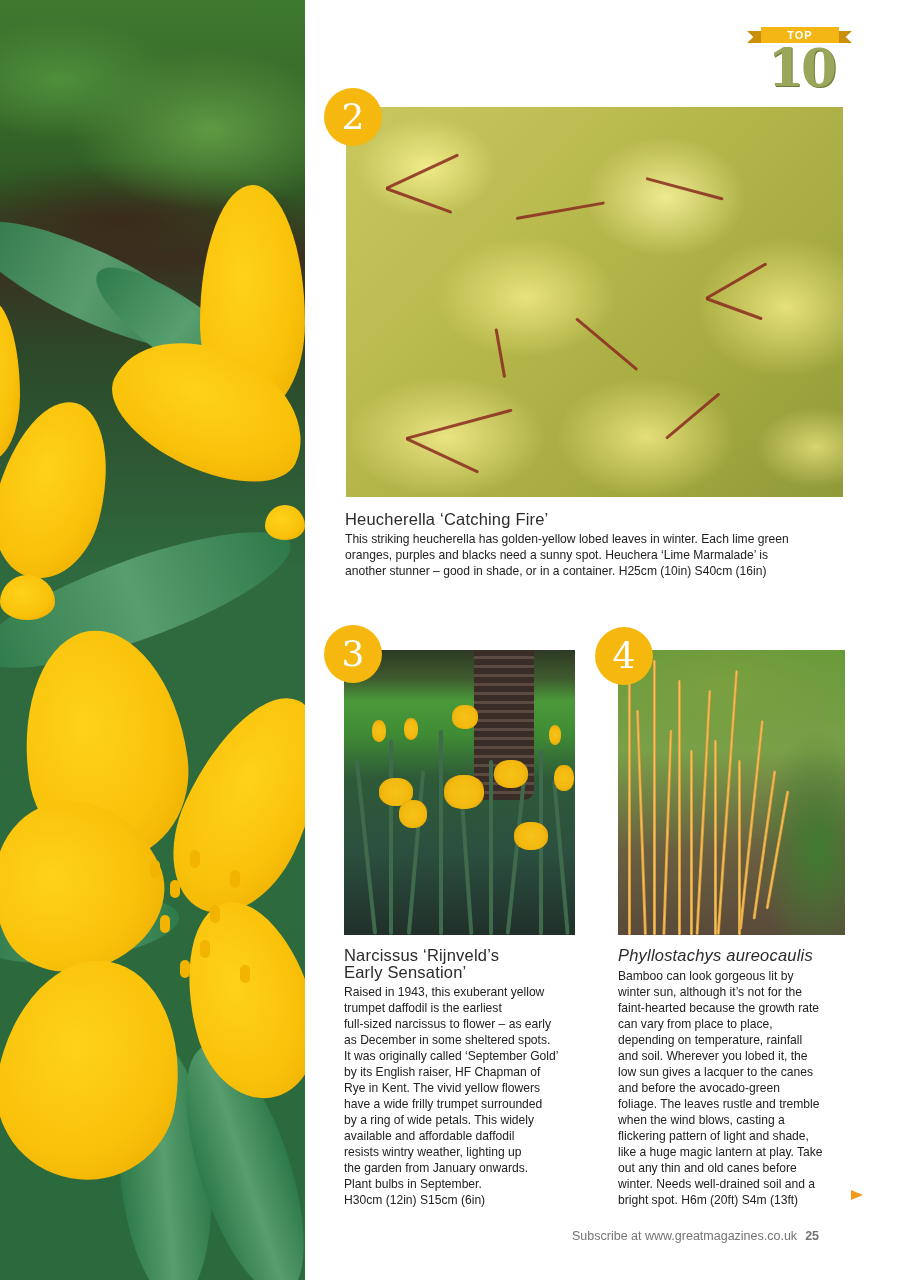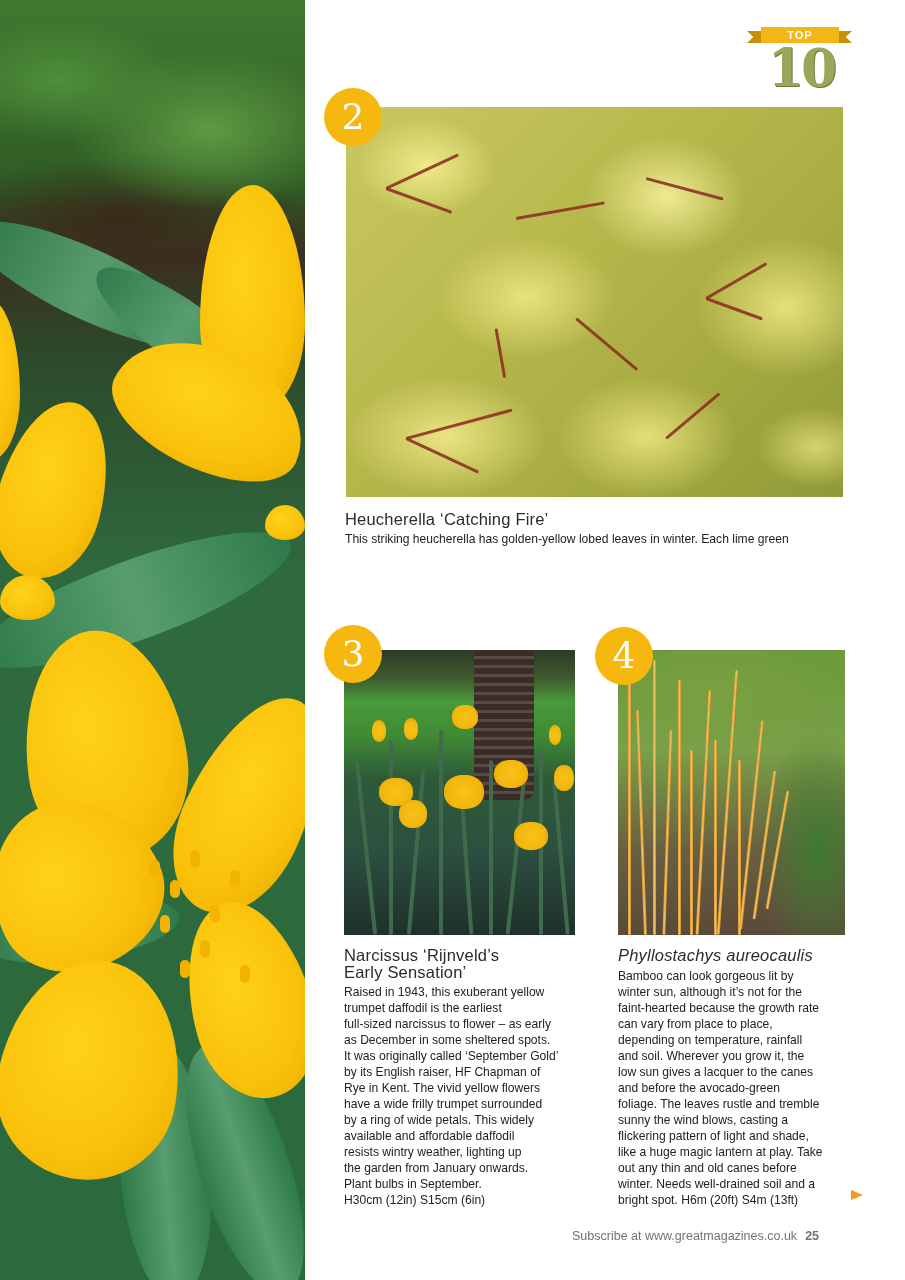--- a/index.html
+++ b/index.html
@@ -116,20 +116,22 @@
   <div class="vein" style="left:360px;top:190px;width:60px;transform:rotate(20deg);"></div>
   <div class="vein" style="left:230px;top:210px;width:80px;transform:rotate(40deg);"></div>
   <div class="vein" style="left:60px;top:330px;width:110px;transform:rotate(-15deg);"></div>
   <div class="vein" style="left:60px;top:330px;width:80px;transform:rotate(25deg);"></div>
   <div class="vein" style="left:320px;top:330px;width:70px;transform:rotate(-40deg);"></div>
   <div class="vein" style="left:150px;top:220px;width:50px;transform:rotate(80deg);"></div>
 </div>
 <div class="title" style="left:345px;top:511px;">Heucherella ‘Catching Fire’</div>
 <div class="body-text" style="left:345px;top:531px;">
   <span>This striking heucherella has golden-yellow lobed leaves in winter. Each lime green</span>
+  <span>oranges, purples and blacks need a sunny spot. Heuchera ‘Lime Marmalade’ is</span>
+  <span>another stunner – good in shade, or in a container. H25cm (10in) S40cm (16in)</span>
 </div>
 
 <div class="badge" style="left:324px;top:625px;">3</div>
 <div id="narcissus" class="photo">
   <div class="trunk"></div>
   <div class="stem" style="left:20px;top:110px;height:175px;transform:rotate(-6deg);"></div>
   <div class="stem" style="left:45px;top:90px;height:195px;"></div>
   <div class="stem" style="left:70px;top:120px;height:165px;transform:rotate(5deg);"></div>
   <div class="stem" style="left:95px;top:80px;height:205px;"></div>
   <div class="stem" style="left:120px;top:130px;height:155px;transform:rotate(-4deg);"></div>
@@ -185,25 +187,25 @@
   <div class="cane" style="left:145px;top:120px;height:150px;transform:rotate(8deg);"></div>
   <div class="cane" style="left:158px;top:140px;height:120px;transform:rotate(10deg);"></div>
 </div>
 <div class="title italic" style="left:618px;top:947px;">Phyllostachys aureocaulis</div>
 <div class="body-text" style="left:618px;top:968px;">
   <span>Bamboo can look gorgeous lit by</span>
   <span>winter sun, although it’s not for the</span>
   <span>faint-hearted because the growth rate</span>
   <span>can vary from place to place,</span>
   <span>depending on temperature, rainfall</span>
-  <span>and soil. Wherever you grow it, the</span>
+  <span>and soil. Wherever you lobed it, the</span>
   <span>low sun gives a lacquer to the canes</span>
   <span>and before the avocado-green</span>
   <span>foliage. The leaves rustle and tremble</span>
-  <span>sunny the wind blows, casting a</span>
+  <span>when the wind blows, casting a</span>
   <span>flickering pattern of light and shade,</span>
   <span>like a huge magic lantern at play. Take</span>
   <span>out any thin and old canes before</span>
   <span>winter. Needs well-drained soil and a</span>
   <span>bright spot. H6m (20ft) S4m (13ft)</span>
 </div>
 
 <div id="arrow" class="abs"></div>
 
 <div id="footer" class="abs">

